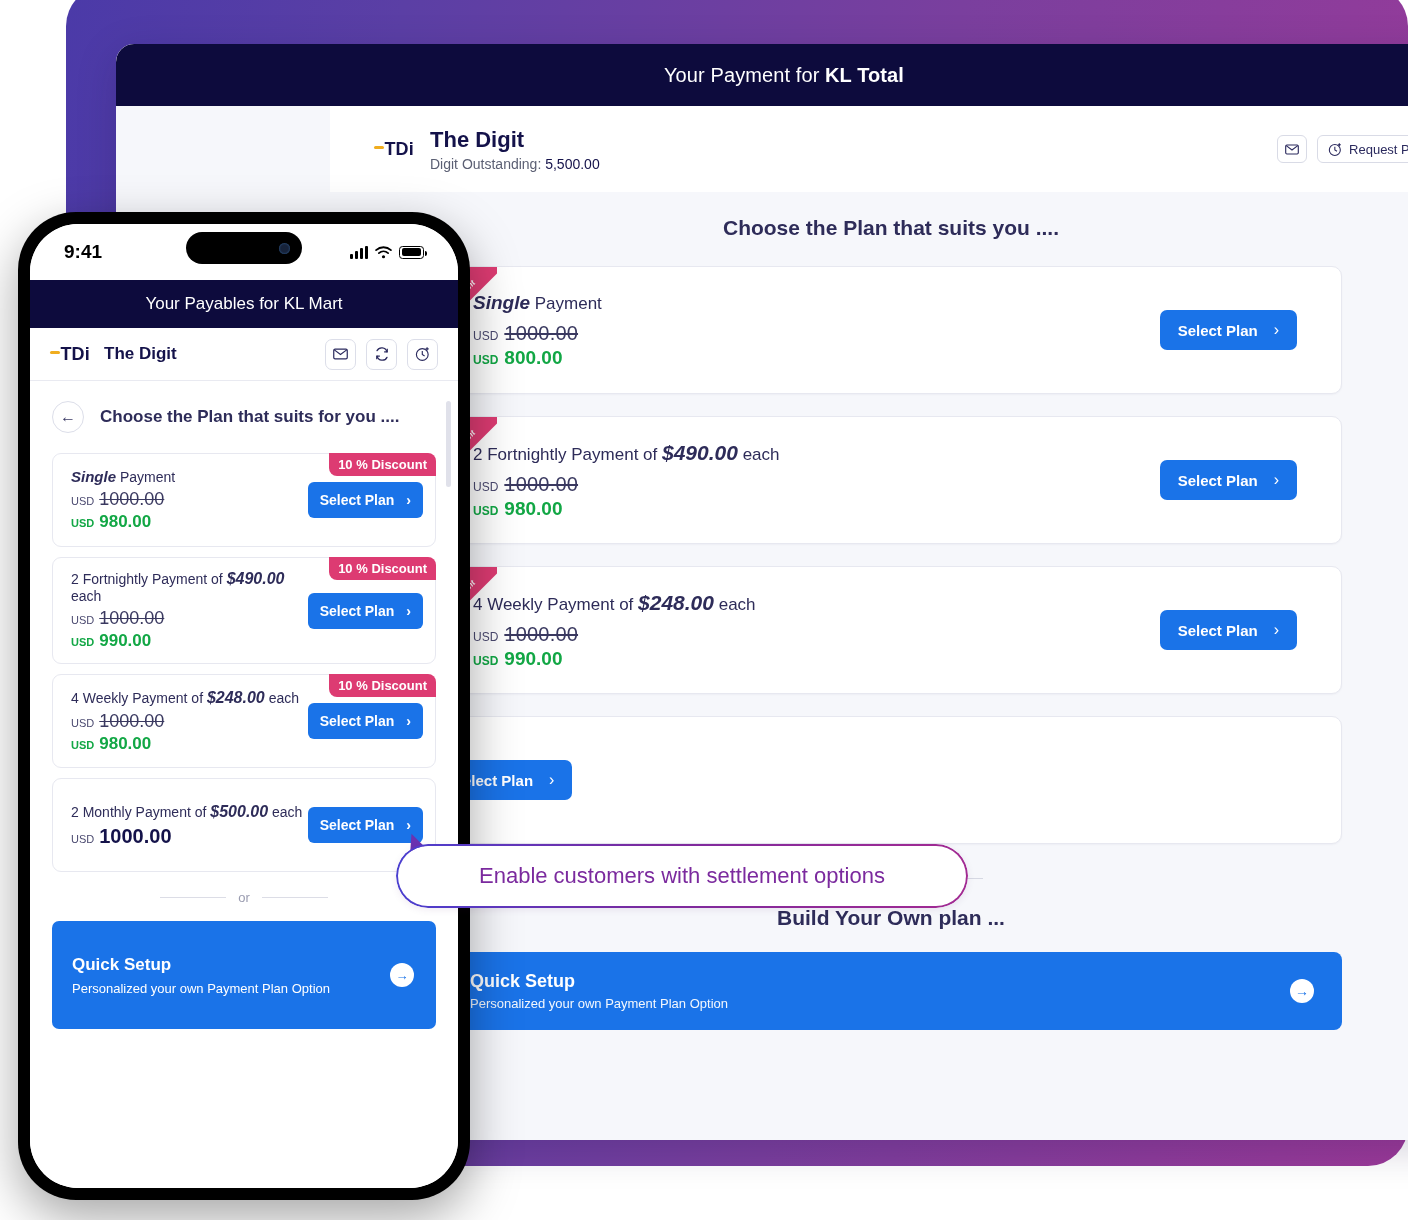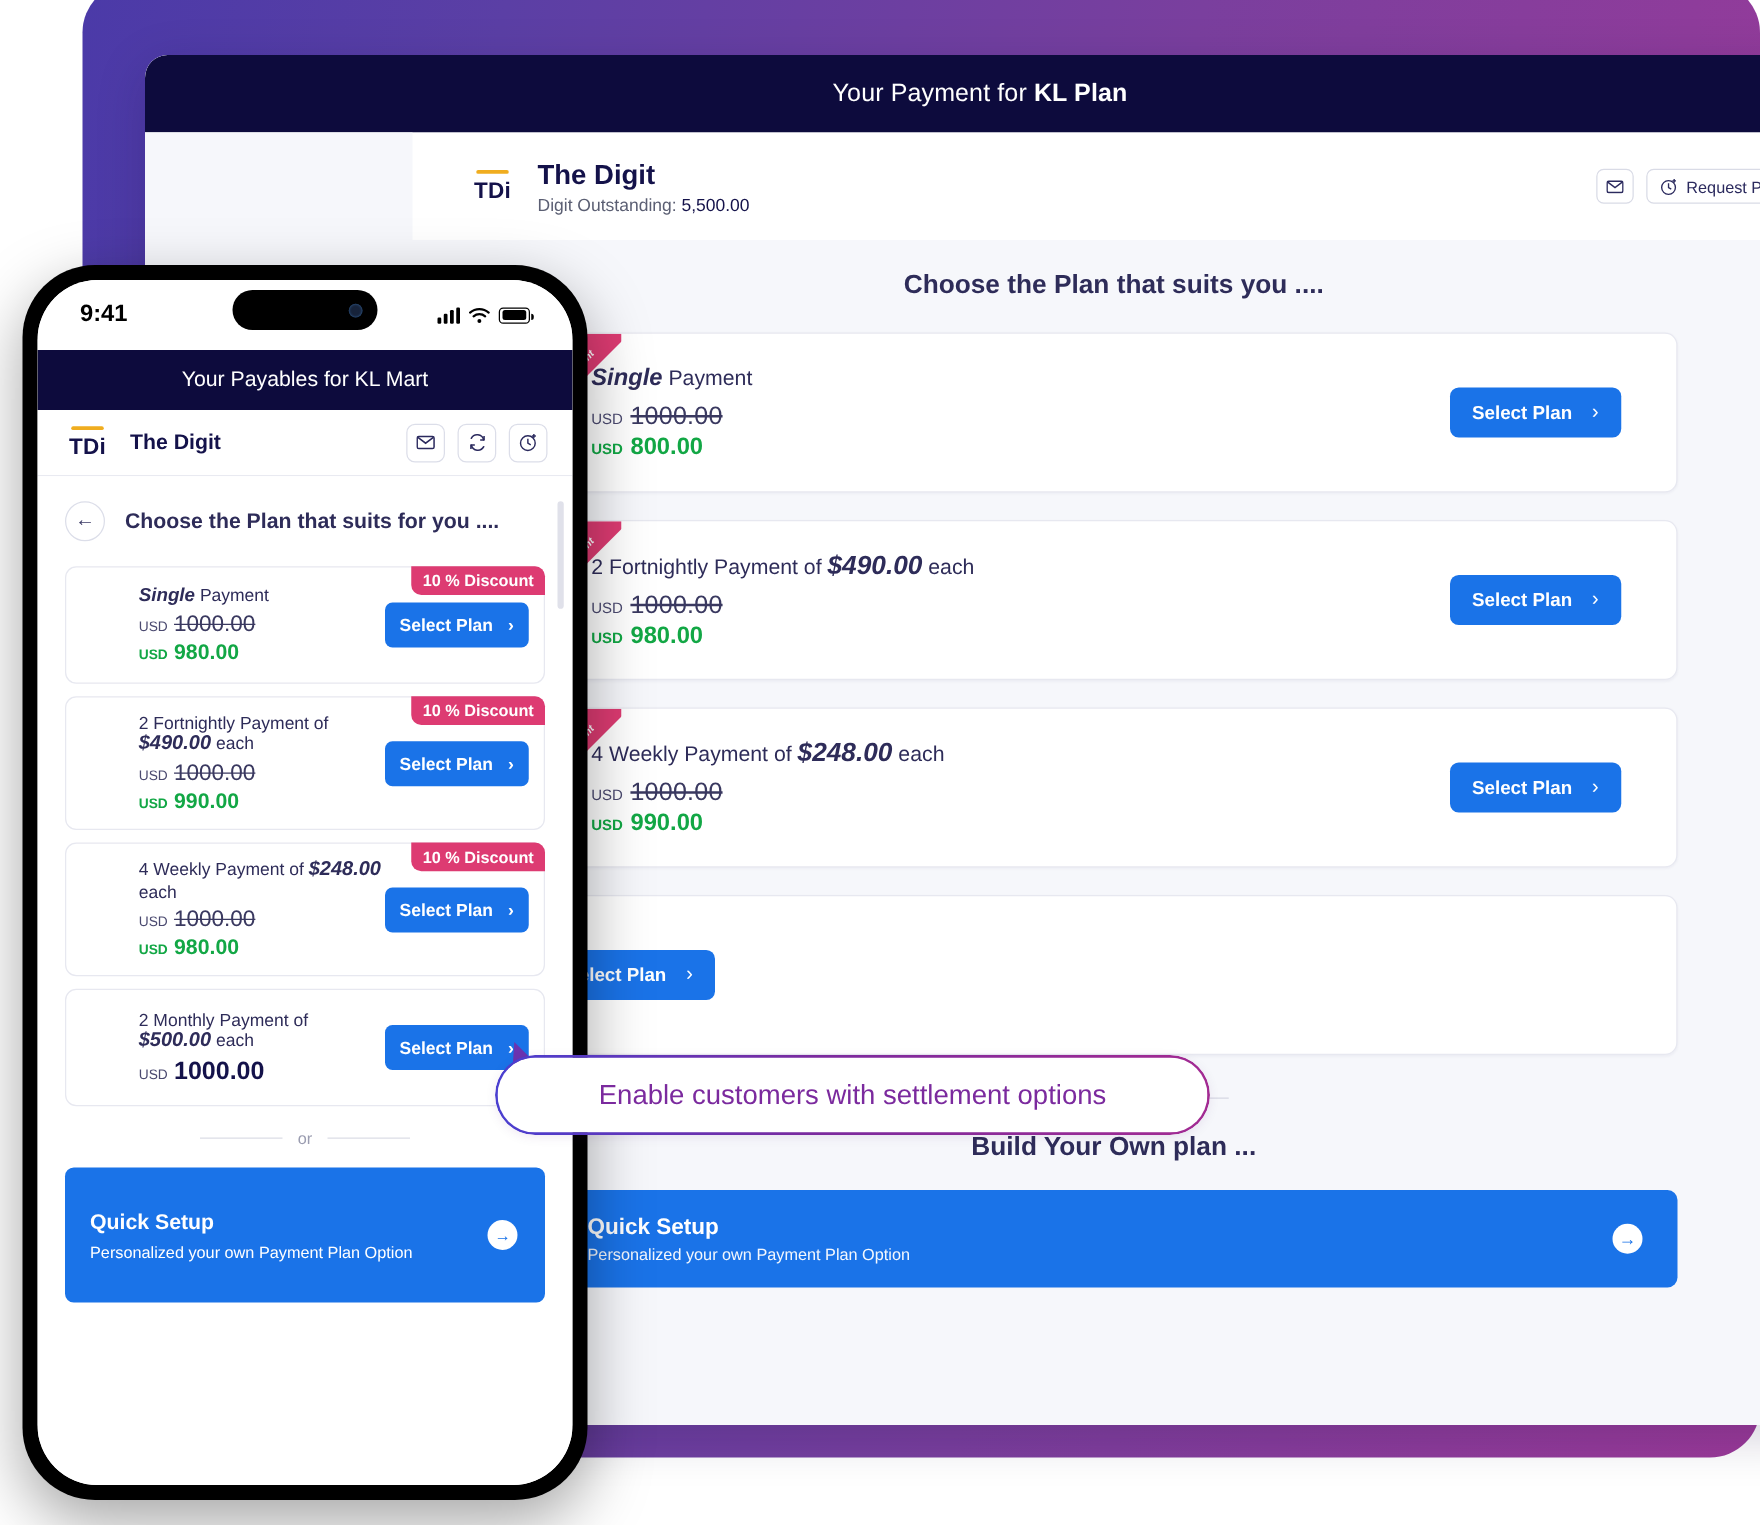--- a/index.html
+++ b/index.html
@@ -37,21 +37,21 @@
   .desktop-topbar-title b { font-weight: 700; }
 
   .desktop-subbar {
     height: 86px; background: #ffffff;
     display:flex; align-items:center;
     padding: 0 24px 0 0;
     position: relative;
   }
   .subbar-left-pad { width: 214px; height:86px; background:#f6f7fb; }
   .brandwrap { display:flex; align-items:center; gap:16px; flex:1; padding-left:44px; }
-  .tdi-logo { display:flex; flex-direction:column; align-items:center; width:40px; }
+  .tdi-logo { display:flex; flex-direction:row; align-items:center; width:40px; }
   .tdi-bar { width: 26px; height: 3px; background:#f0ad1f; border-radius:2px; margin-bottom:3px; }
   .tdi-text { font-size: 18px; font-weight: 700; color:#14124a; letter-spacing:.2px; }
   .brandinfo { display:flex; flex-direction:column; gap:3px; }
   .brandname { font-size: 22px; font-weight: 700; color:#14124a; }
   .brandsub { font-size: 14px; color:#5b5f73; }
   .brandsub b { color:#14124a; font-weight:400; }
 
   .subbar-actions { display:flex; align-items:center; gap:10px; }
   .icon-btn {
     width: 30px; height: 28px; border:1px solid #d9dbe6; border-radius:6px;
@@ -166,21 +166,21 @@
 
   .phone-scroll { flex:1; background:#fff; position:relative; overflow:hidden; }
   .phone-head-row { display:flex; align-items:center; gap:16px; padding: 20px 22px 10px; }
   .back-circle { width:32px; height:32px; border-radius:50%; border:1px solid #dcdee9; display:flex; align-items:center; justify-content:center; color:#3b3a66; font-size:16px; }
   .phone-head-text { font-size:17px; font-weight:700; color:#2e2c59; }
 
   .phone-scrollbar { position:absolute; right:7px; top:20px; width:5px; height:86px; background:#e0e1ea; border-radius:3px; }
 
   .m-card {
     position:relative; margin: 10px 22px 0; background:#fff; border:1px solid #e7e8f0;
-    border-radius:9px; min-height: 94px; display:flex; align-items:center; overflow:visible;padding-left:40px;
+    border-radius:9px; min-height: 94px; display:flex; align-items:center; overflow:visible;
   }
   .m-badge {
     position:absolute; right:-1px; top:-1px; background:#dd3b72; color:#fff;
     font-size: 13px; font-weight:700; padding: 4px 9px; border-radius: 0 8px 0 8px;
   }
   .m-info { flex:1; padding: 12px 0 12px 18px; }
   .m-title { font-size: 14px; color:#2e2c59; margin-bottom:4px; }
   .m-title .strong { font-weight:800; font-style:italic; font-size:15px; }
   .m-title .amt { font-weight:800; font-style:italic; font-size:16px; }
   .m-price-row { display:flex; align-items:baseline; gap:5px; margin-top:2px; }
@@ -230,21 +230,21 @@
 <body>
 
 <div id="stage">
 
   <div class="gradient-frame"></div>
 
   <div class="desktop-window">
 
     <div class="desktop-topbar">
       <div class="desktop-topbar-title">
-        <span>Your Payment for </span><b>KL Plan</b>
+        <span>Your Payment for </span><b>KL Total</b>
       </div>
     </div>
 
     <div class="desktop-subbar">
       <div class="subbar-left-pad"></div>
       <div class="brandwrap">
         <div class="tdi-logo">
           <span class="tdi-bar"></span>
           <span class="tdi-text">TDi</span>
         </div>

